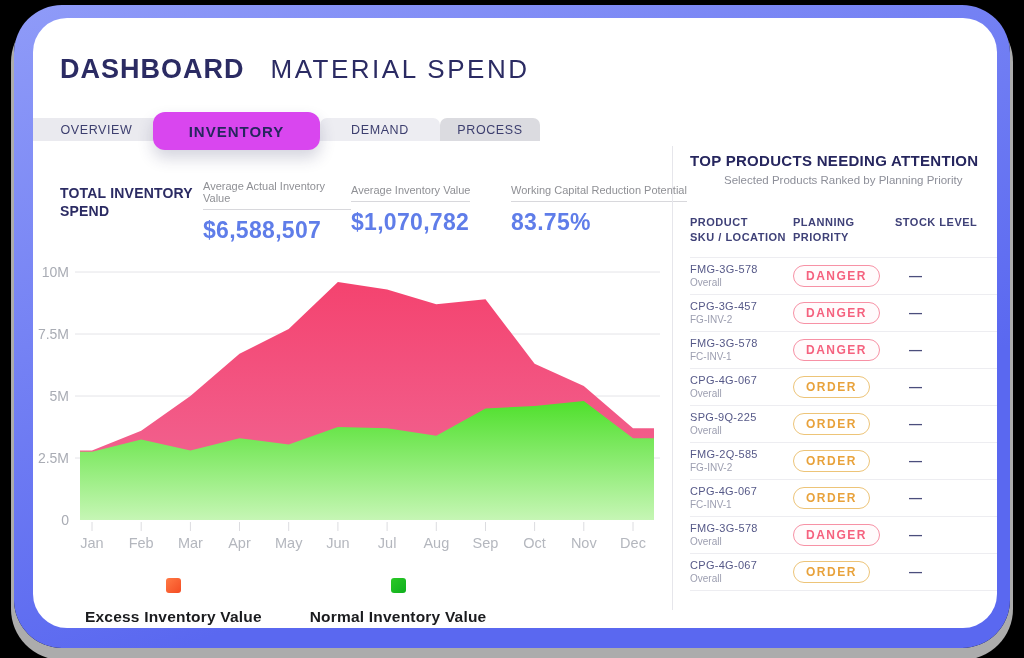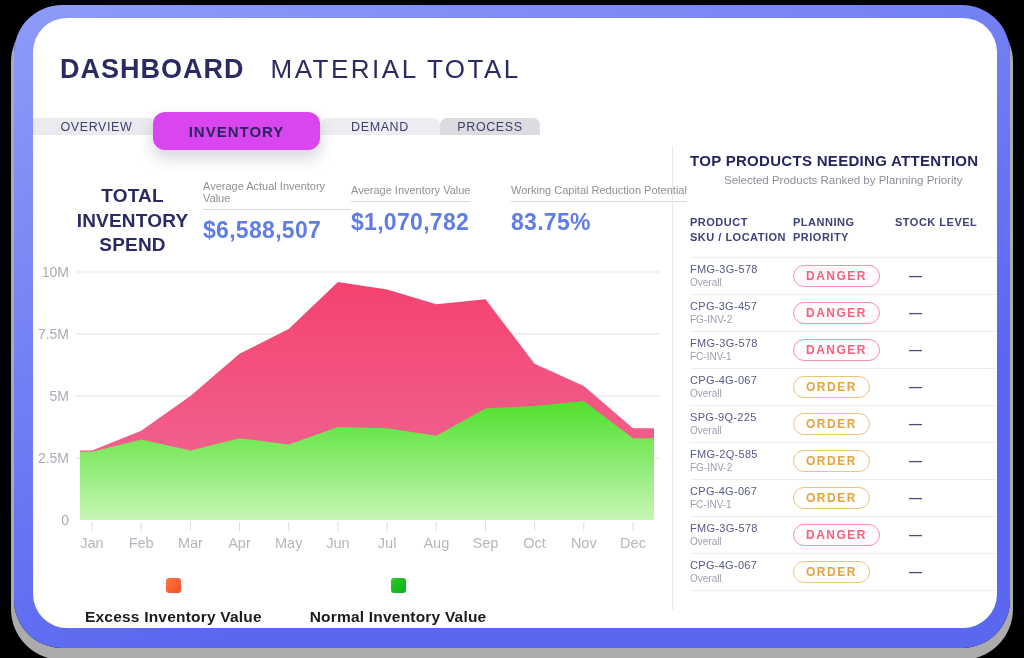--- a/index.html
+++ b/index.html
@@ -14,32 +14,32 @@
   .card { position:absolute; left:33px; top:18px; width:964px; height:610px;
     background:#fff; border-radius:34px; overflow:hidden; }
 
   
   .app-header { position:absolute; left:27px; top:36px; display:flex; align-items:center; gap:26px; }
   .app-title { font-size:27px; font-weight:bold; letter-spacing:1px; color:#2B2B63; }
   .app-subtitle { font-size:26px; font-weight:normal; letter-spacing:2.5px; color:#2B2B63; }
 
   
   .tabbar { position:absolute; left:0; top:94px; height:40px; width:660px; }
-  .tab { position:absolute; top:6px; height:17px; display:flex; align-items:center; justify-content:center;
+  .tab { position:absolute; top:6px; height:23px; display:flex; align-items:center; justify-content:center;
     font-size:12.5px; letter-spacing:0.6px; color:#3C3E6E; border-radius:7px 7px 0 0; cursor:pointer; }
   .tab.t0 { left:0;   width:127px; background:#EAEAEF; border-radius:0 7px 0 0; }
   .tab.t2 { left:287px; width:120px; background:#EDEDF2; }
   .tab.t3 { left:407px; width:100px; background:#DBDBE0; }
   .tab.active { left:120px; top:0; width:167px; height:38px; background:#d946ef; z-index:2;
     border-radius:12px; box-shadow:0 8px 16px rgba(40,40,90,0.20);
     font-size:15px; font-weight:bold; letter-spacing:1px; color:#26265E; }
 
   
   .kpi-title { position:absolute; left:27px; top:166px; width:145px;
-    font-size:19px; font-weight:bold; color:#2B2B63; line-height:1.3; letter-spacing:0.2px;text-align:center; }
+    font-size:14px; font-weight:bold; color:#2B2B63; line-height:1.3; letter-spacing:0.2px; }
   .kpi-list { position:absolute; left:170px; top:162px; display:flex; }
   .kpi { margin-right:0; }
   .kpi:nth-child(1) { width:148px; }
   .kpi:nth-child(2) { width:160px; }
   .kpi-label { display:inline-block; font-size:11px; color:#8F9095;
     border-bottom:1px solid #D8D8DC; padding-bottom:5px; }
   .kpi-value { margin-top:7px; font-size:23px; font-weight:bold; color:#5F7DE9; letter-spacing:0.3px; }
 
   
   .chart-wrap { position:absolute; left:0; top:240px; width:660px; height:310px; }
@@ -71,21 +71,21 @@
 </style>
 </head>
 <body>
 
 <div class="stage">
   <div class="frame"></div>
   <div class="card">
 
     <div class="app-header">
       <span class="app-title">DASHBOARD</span>
-      <span class="app-subtitle">MATERIAL TOTAL</span>
+      <span class="app-subtitle">MATERIAL SPEND</span>
     </div>
 
     <div class="tabbar" id="tabbar">
         <div class="tab t0">OVERVIEW</div>
         <div class="tab active">INVENTORY</div>
         <div class="tab t2">DEMAND</div>
         <div class="tab t3">PROCESS</div>
       </div>
 
     <div class="kpi-title">TOTAL INVENTORY SPEND</div>

